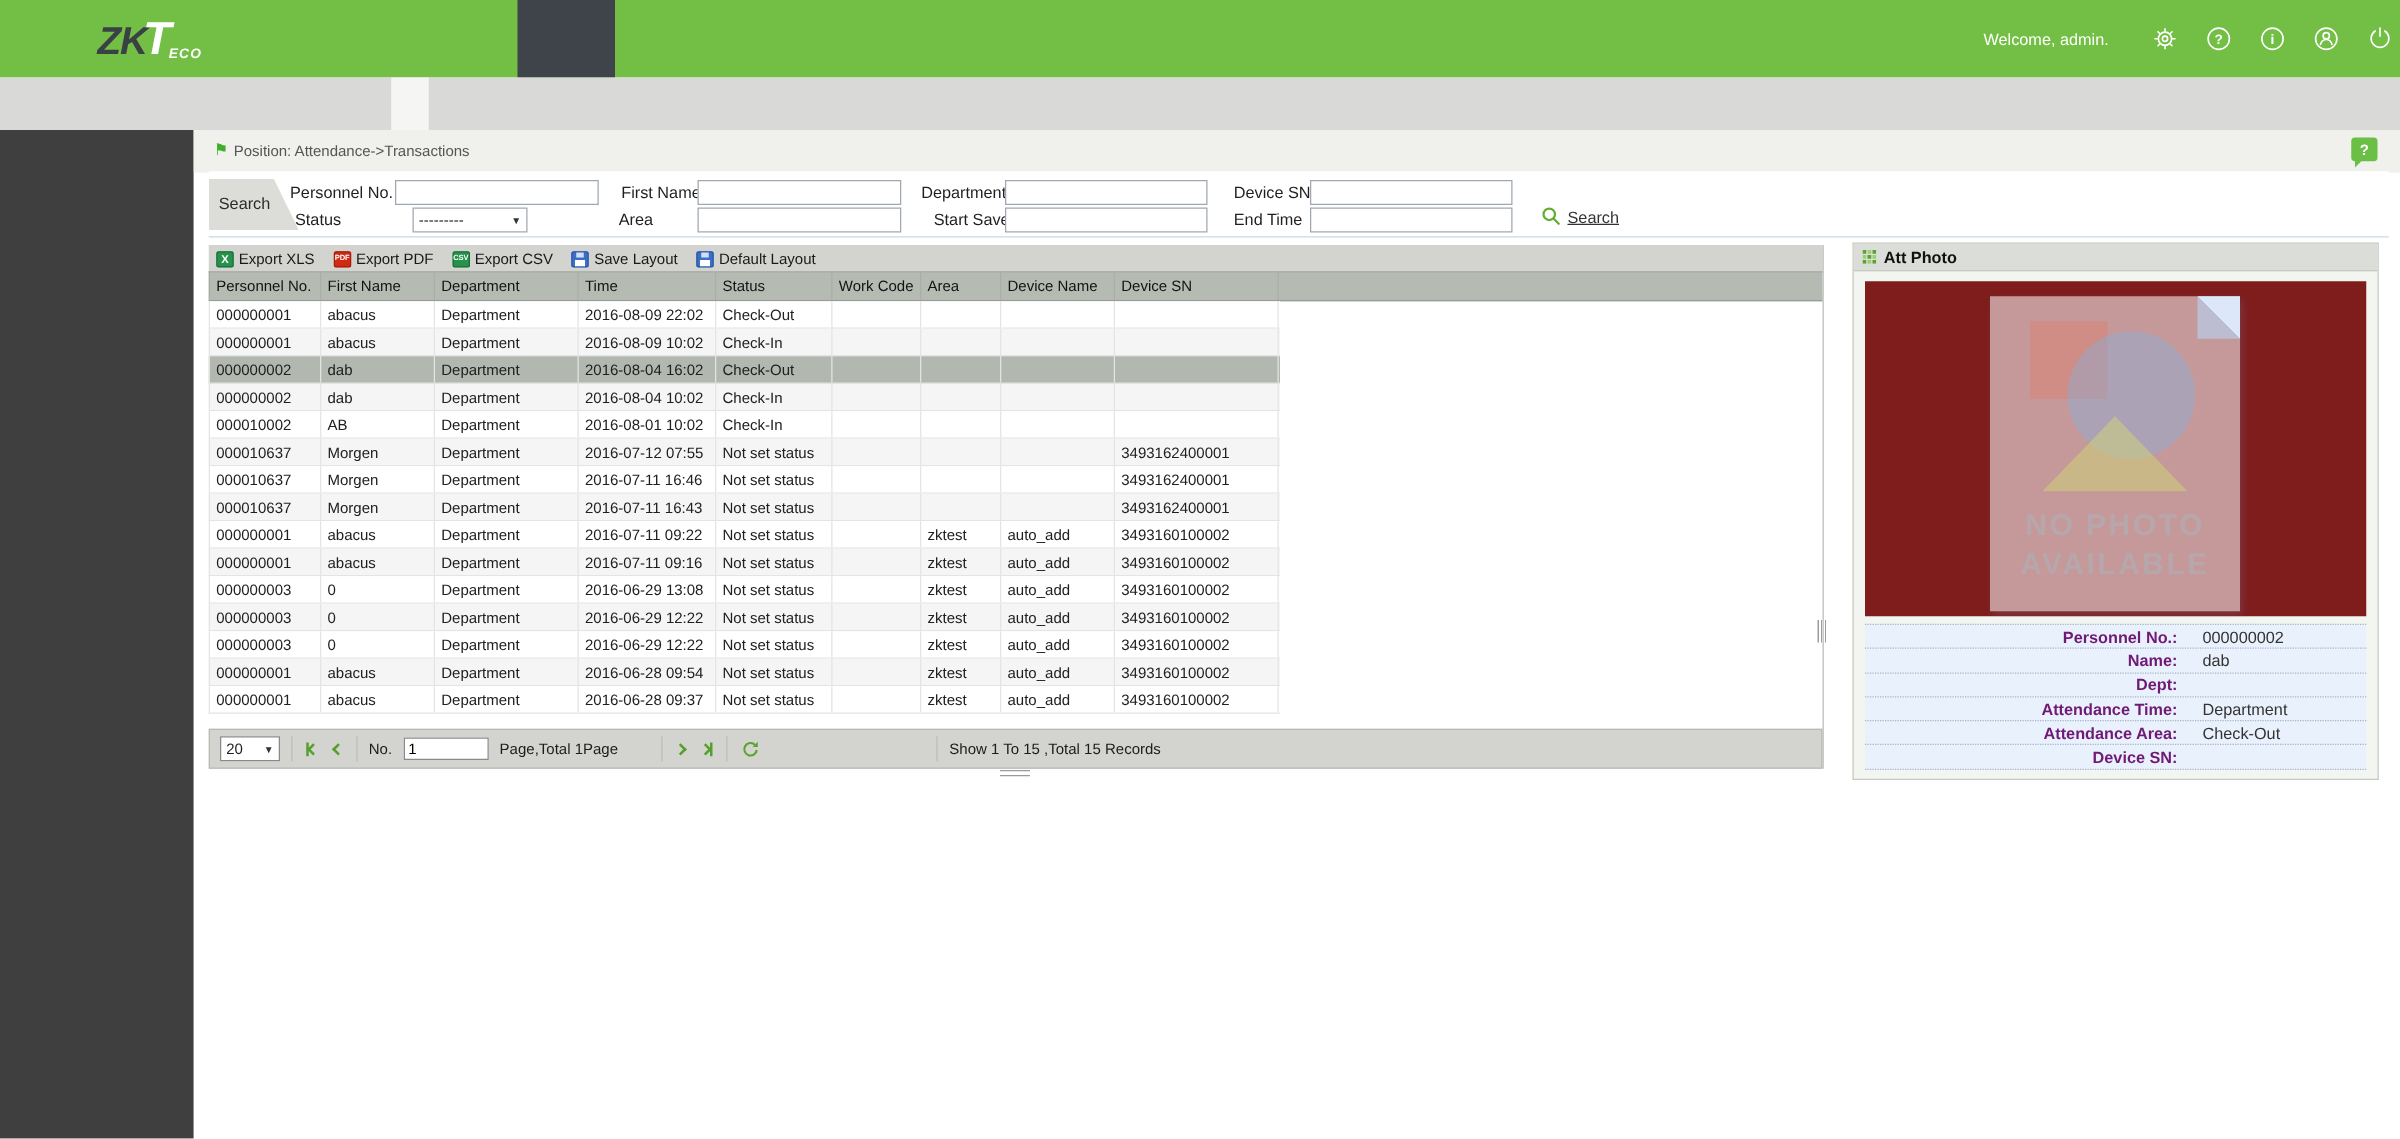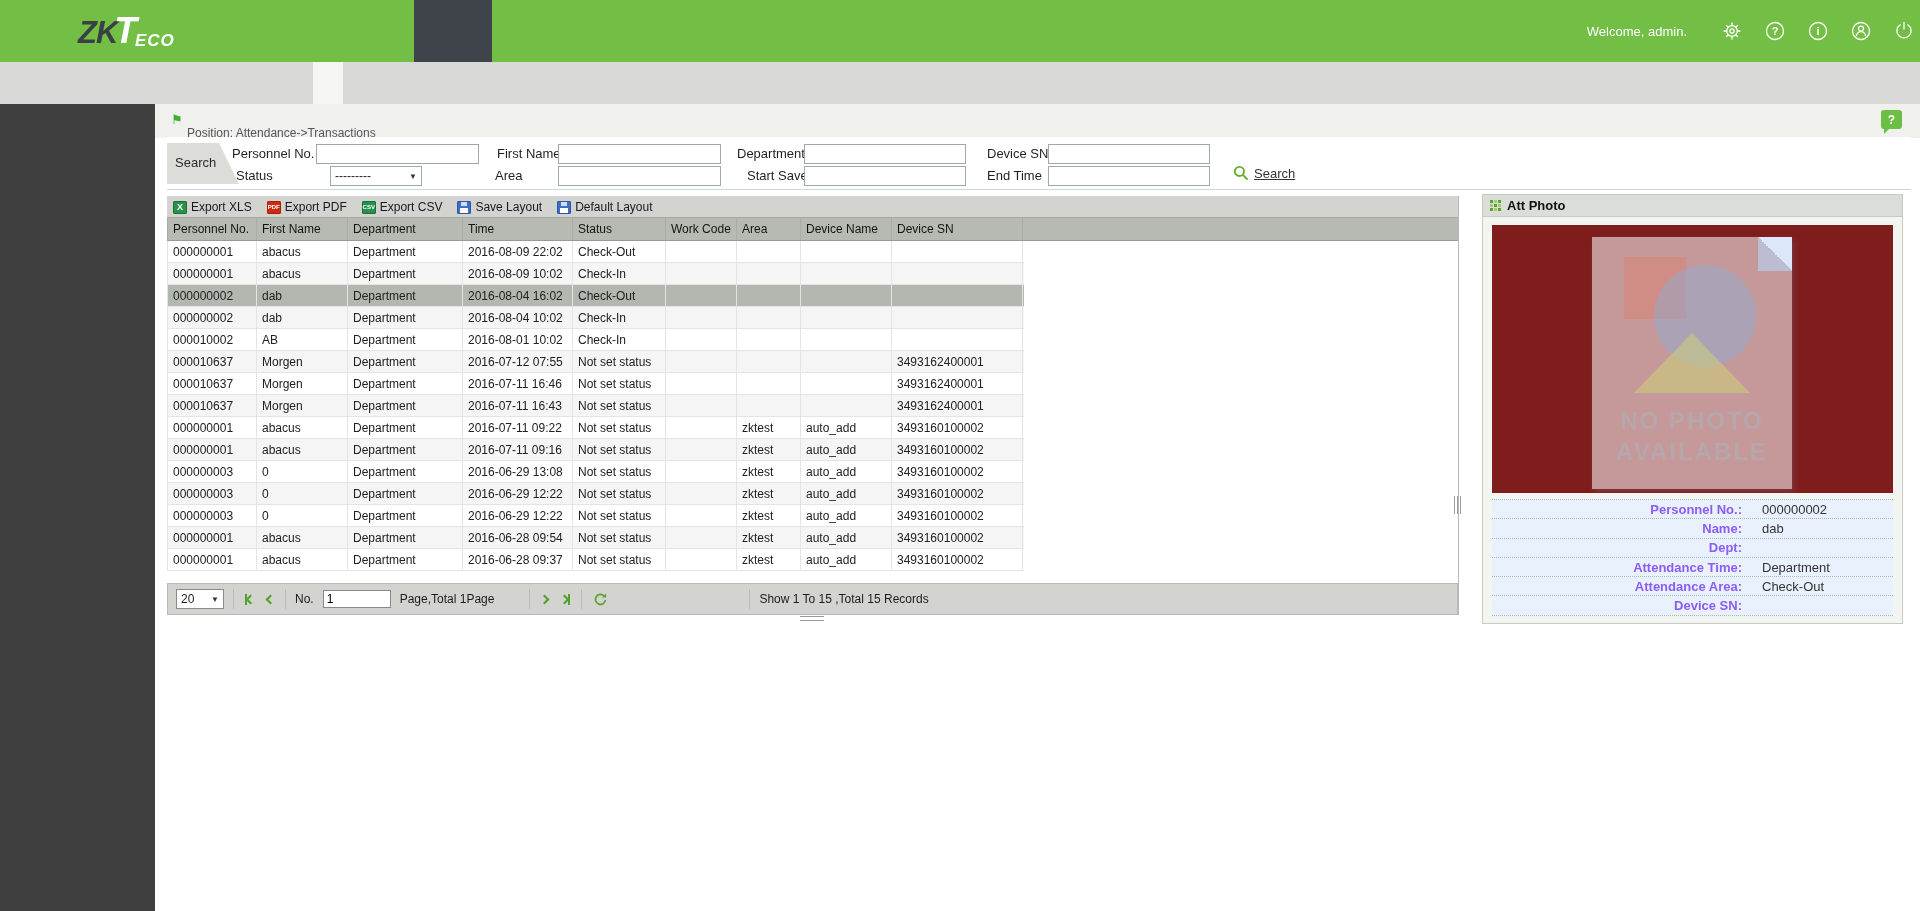--- a/index.html
+++ b/index.html
@@ -5,42 +5,42 @@
   * { box-sizing: border-box; }
   html,body { margin:0; padding:0; background:#fff; }
   body { font-family:"Liberation Sans", sans-serif; }
   .screen { position:relative; width:1920px; height:911px; overflow:hidden; background:#fff; }
 
   
   .topbar { position:absolute; left:0; top:0; width:1920px; height:62px; background:#73bf45; }
   .logo { position:absolute; left:78px; top:10px; white-space:nowrap; }
   .lg-zk { font-style:italic; font-weight:900; font-size:31px; color:#3a4145; letter-spacing:-1px; }
   .lg-t  { font-style:italic; font-weight:900; font-size:37px; color:#fff; margin-left:-3px; }
-  .lg-eco{ font-style:italic; font-weight:900; font-size:17px; color:#fff; letter-spacing:1px; position:relative; top:3px; left:-2px; }
+  .lg-eco{ font-style:italic; font-weight:900; font-size:11px; color:#fff; letter-spacing:1px; position:relative; top:3px; left:-2px; }
   .topmenu { position:absolute; left:258px; top:0; height:62px; display:flex; }
   .topmenu-item { padding:0 39px; display:flex; align-items:center; font-size:15px; color:#4f5e3a; cursor:pointer; }
   .topmenu-item.active { background:#3e4449; color:#fff; }
   .top-right { position:absolute; right:4px; top:0; height:62px; display:flex; align-items:center; gap:19px; }
   .welcome { color:#fff; font-size:13px; margin-right:14px; }
   .tb-icon { width:24px; height:24px; display:inline-flex; align-items:center; justify-content:center; cursor:pointer; }
 
   
   .subnav { position:absolute; left:0; top:62px; width:1920px; height:42px; background:#d9d9d7; display:flex; padding-left:163px; }
   .subnav-item { padding:0 15px; display:flex; align-items:center; font-size:13px; color:#2d2d2d; cursor:pointer; }
   .subnav-item.active { background:#f5f5f3; }
 
   
   .sidebar { position:absolute; left:0; top:104px; width:155px; height:807px; background:#3f3f3f; }
   .side-item { margin:22px 0 0 8px; color:#fff; font-weight:bold; font-size:13px; cursor:pointer; }
 
   
   .content { position:absolute; left:155px; top:104px; width:1765px; height:807px; background:#fff; }
   .crumb-strip { position:absolute; left:0; top:0; width:1765px; height:34px; background:#f0f0ec; }
   .flag { position:absolute; left:16px; top:8px; font-size:13px; color:#3fae2a; }
-  .crumb { position:absolute; left:32px; top:10px; font-size:12px; color:#555;margin-top:12px; }
+  .crumb { position:absolute; left:32px; top:10px; font-size:12px; color:#555; }
   .help-bubble { position:absolute; left:1726px; top:6px; width:21px; height:19px; background:#6cbf45; border-radius:3px; color:#fff; font-weight:bold; font-size:12px; display:flex; align-items:center; justify-content:center; cursor:pointer; }
   .help-bubble::after { content:""; position:absolute; left:3px; bottom:-5px; border:4px solid transparent; border-top-color:#6cbf45; border-left-color:#6cbf45; }
 
   
   .search-panel { position:absolute; left:12px; top:33px; width:1744px; height:53px; background:#fff; border-bottom:1px solid #c9d7e4; }
   .search-tab-shape { position:absolute; left:0; top:6px; width:72px; height:41px; background:#dcdcd8; clip-path:polygon(0 0, 52px 0, 72px 41px, 0 41px); }
   .search-tab-label { position:absolute; left:8px; top:18px; font-size:13px; color:#2b2b2b; }
   .fl { position:absolute; height:20px; line-height:20px; font-size:13px; color:#1f1f1f; white-space:nowrap; }
   .fi { position:absolute; height:20px; border:1px solid #9fa8b0; background:#fff; font-family:"Liberation Sans",sans-serif; font-size:12px; padding:0 3px; }
   .f-select { position:absolute; left:163px; top:29px; width:92px; height:20px; border:1px solid #9fa8b0; background:#fff; display:flex; align-items:center; justify-content:space-between; padding:0 4px; font-size:12px; color:#222; cursor:pointer; }
@@ -95,21 +95,21 @@
   .att-head { height:22px; background:#dbded8; border-bottom:1px solid #c6cac2; display:flex; align-items:center; gap:6px; padding:0 7px; font-size:13px; font-weight:bold; color:#111; }
   .att-photo { position:absolute; left:9px; top:30px; width:401px; height:268px; background:#7f1d1d; overflow:hidden; }
   .ph-page { position:absolute; left:100px; top:12px; width:200px; height:252px; background:rgba(255,255,255,.55); box-shadow:2px 3px 6px rgba(120,140,170,.25); }
   .ph-fold { position:absolute; right:0; top:0; width:34px; height:34px; background:linear-gradient(225deg,#dce8fa 50%,rgba(185,208,240,.65) 50%); }
   .ph-sq { position:absolute; left:32px; top:20px; width:62px; height:62px; background:rgba(226,120,100,.35); }
   .ph-ci { position:absolute; left:62px; top:28px; width:102px; height:102px; border-radius:50%; background:rgba(130,180,225,.38); }
   .ph-tri { position:absolute; left:42px; top:96px; width:0; height:0; border-left:58px solid transparent; border-right:58px solid transparent; border-bottom:60px solid rgba(208,214,120,.5); }
   .ph-txt { position:absolute; left:0; right:0; top:168px; text-align:center; font-weight:bold; font-size:24px; letter-spacing:2px; color:rgba(172,178,188,.55); line-height:31px; }
   .att-details { position:absolute; left:9px; top:304px; width:401px; border-top:1px dotted #a8b6c8; background:#e9f1fc; }
   .att-row { display:flex; height:19.3px; align-items:center; border-bottom:1px dotted #a8b6c8; font-size:13px; }
-  .att-lab { width:250px; text-align:right; font-weight:bold; color:#8b5cf6; white-space:nowrap; }
+  .att-lab { width:250px; text-align:right; font-weight:bold; color:#701a75; white-space:nowrap; }
   .att-val { padding-left:20px; color:#333; white-space:nowrap; }
 </style>
 </head>
 <body>
 
 <div class="screen">
 
   <header class="topbar">
     <div class="logo"><span class="lg-zk">ZK</span><span class="lg-t">T</span><span class="lg-eco">ECO</span></div>
     <nav class="topmenu">

